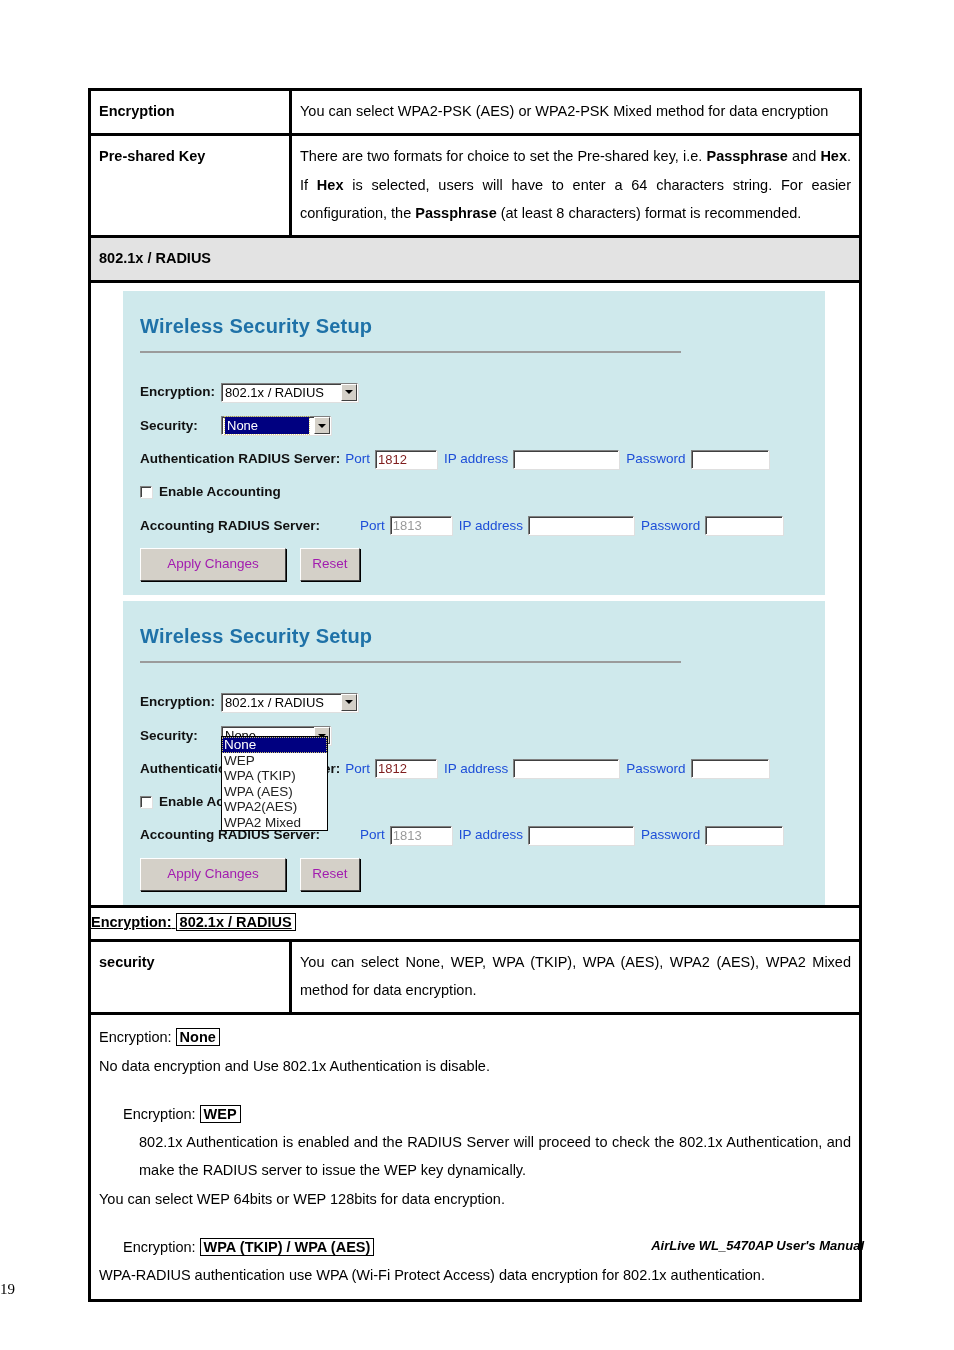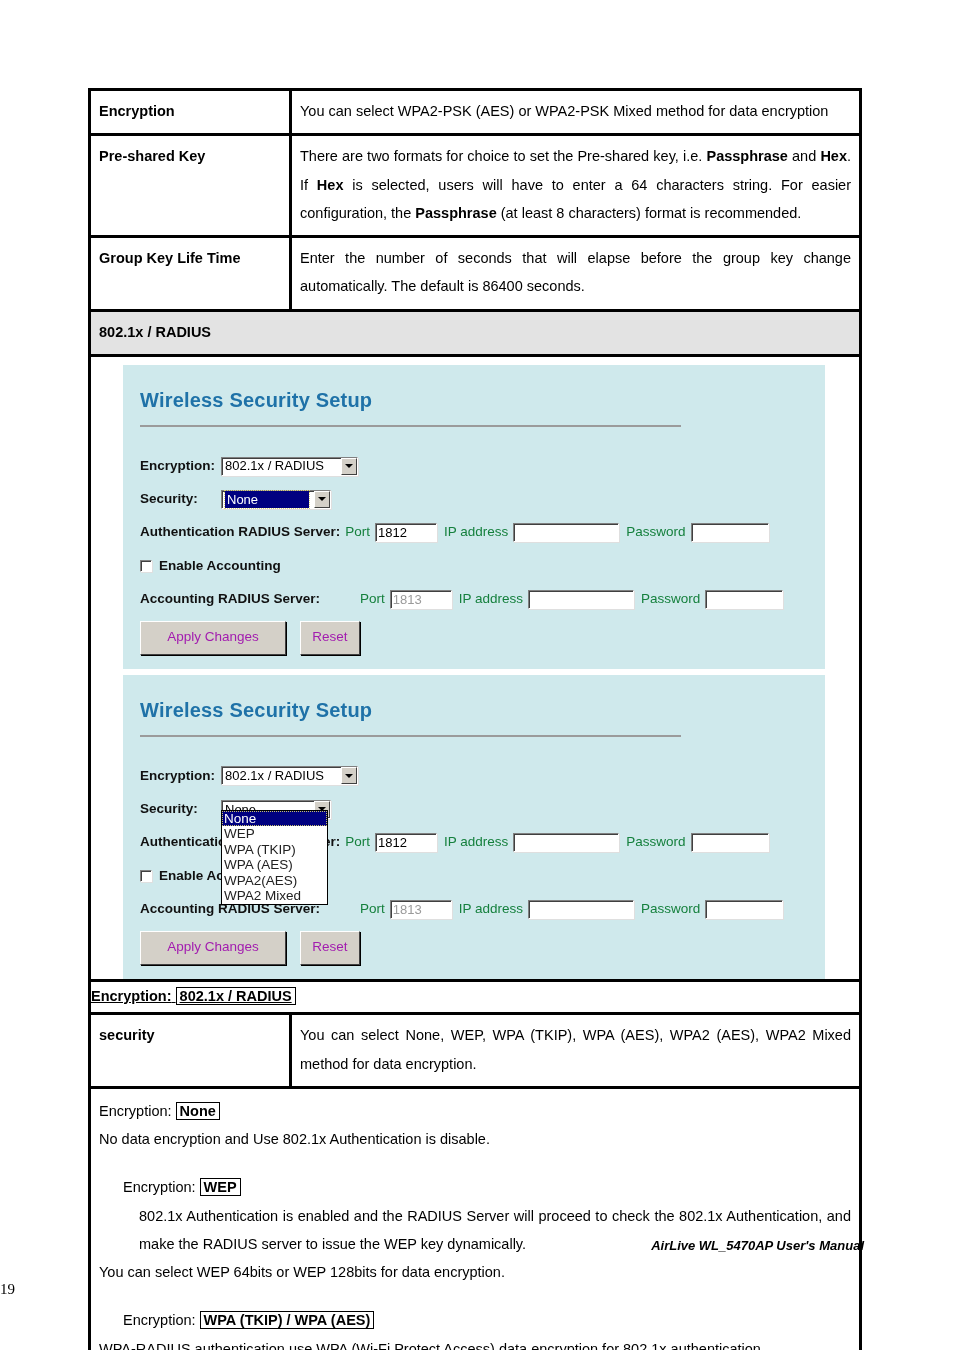--- a/index.html
+++ b/index.html
@@ -110,28 +110,28 @@
   .opt-list .opt{padding:0 2px;line-height:15.5px;color:#222;}
   .opt-list .opt.selected{background:#000080;color:#fff;outline:1px dotted #c8c06a;outline-offset:-1px;}
 
   
   .inp{
     height:19px;background:#fff;
     border:1px solid #808080;
     border-right-color:#fff;border-bottom-color:#fff;
     box-shadow:inset 1px 1px 0 #404040, 1px 1px 0 #dfdfdf;
     font-size:13px;line-height:17px;padding:0 2px;
-    box-sizing:border-box;color:#000000;
+    box-sizing:border-box;color:#7f1d1d;
   }
   .inp.disabled{color:#9a9a9a;}
   .inp-port{width:62px;}
   .inp-ip{width:106px;}
   .inp-pw{width:78px;}
 
-  .sub{font-size:13.5px;color:#15803d;margin:0 5px 0 7px;}
+  .sub{font-size:13.5px;color:#1d4ed8;margin:0 5px 0 7px;}
   .sub.first{margin-left:5px;}
 
   
   .cbox{
     width:12px;height:12px;background:#fff;
     border:1px solid #808080;border-right-color:#fff;border-bottom-color:#fff;
     box-shadow:inset 1px 1px 0 #404040, 1px 1px 0 #dfdfdf;
     display:inline-block;margin-right:7px;box-sizing:border-box;
   }
 
@@ -178,24 +178,20 @@
       <tr>
         <td class="col-label">Encryption</td>
         <td class="col-desc">You can select WPA2-PSK (AES) or WPA2-PSK Mixed method for data encryption</td>
       </tr>
 
       <tr>
         <td class="col-label">Pre-shared Key</td>
         <td class="col-desc">There are two formats for choice to set the Pre-shared key, i.e. <b>Passphrase</b> and <b>Hex</b>. If <b>Hex</b> is selected, users will have to enter a 64 characters string. For easier configuration, the <b>Passphrase</b> (at least 8 characters) format is recommended.</td>
       </tr>
 
-      <tr>
-        <td class="col-label">Group Key Life Time</td>
-        <td class="col-desc">Enter the number of seconds that will elapse before the group key change automatically. The default is 86400 seconds.</td>
-      </tr>
 
       <tr>
         <td class="section-bar" colspan="2">802.1x / RADIUS</td>
       </tr>
 
       <tr>
         <td class="shot-cell" colspan="2">
 
           <div class="ui-panel">
             <div class="ui-title">Wireless Security Setup</div>

